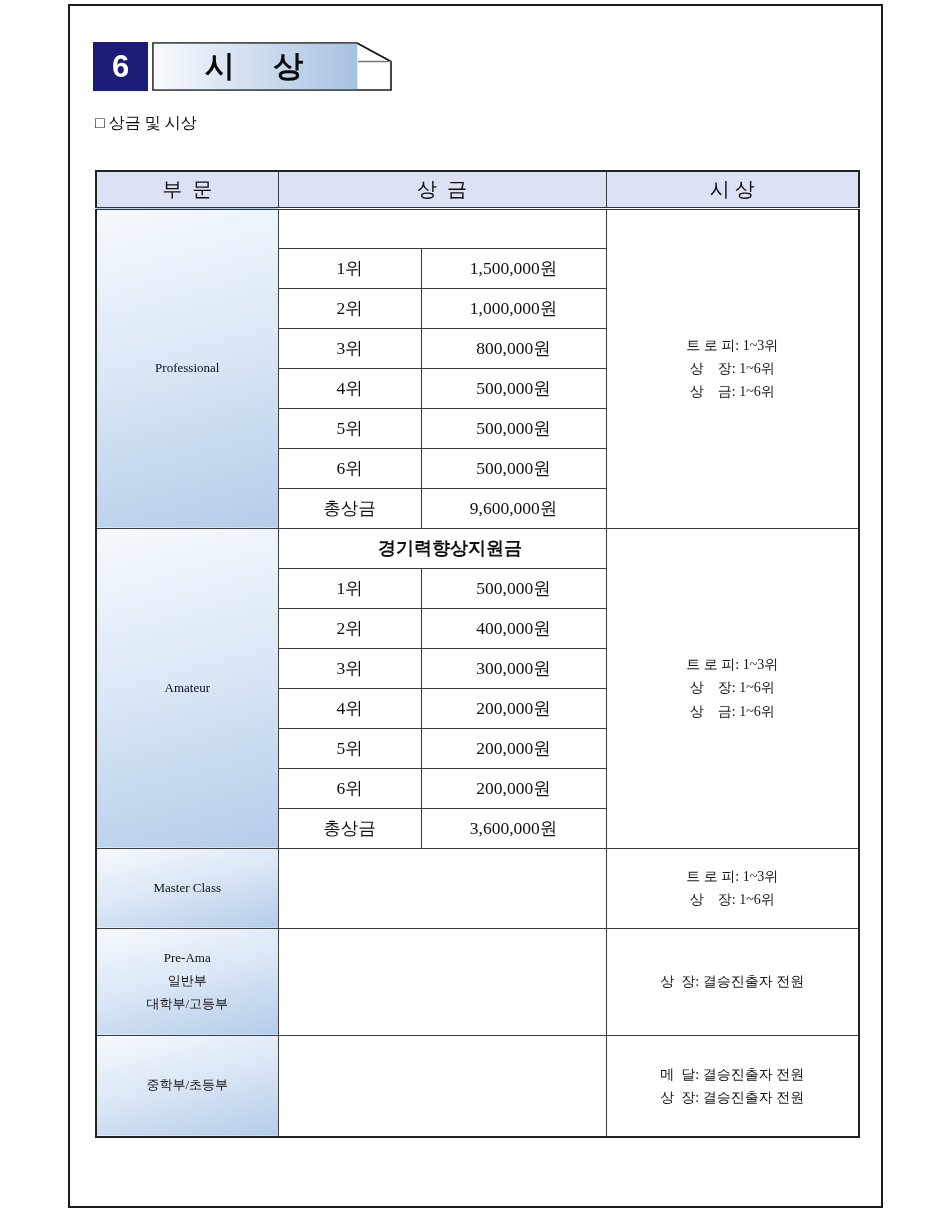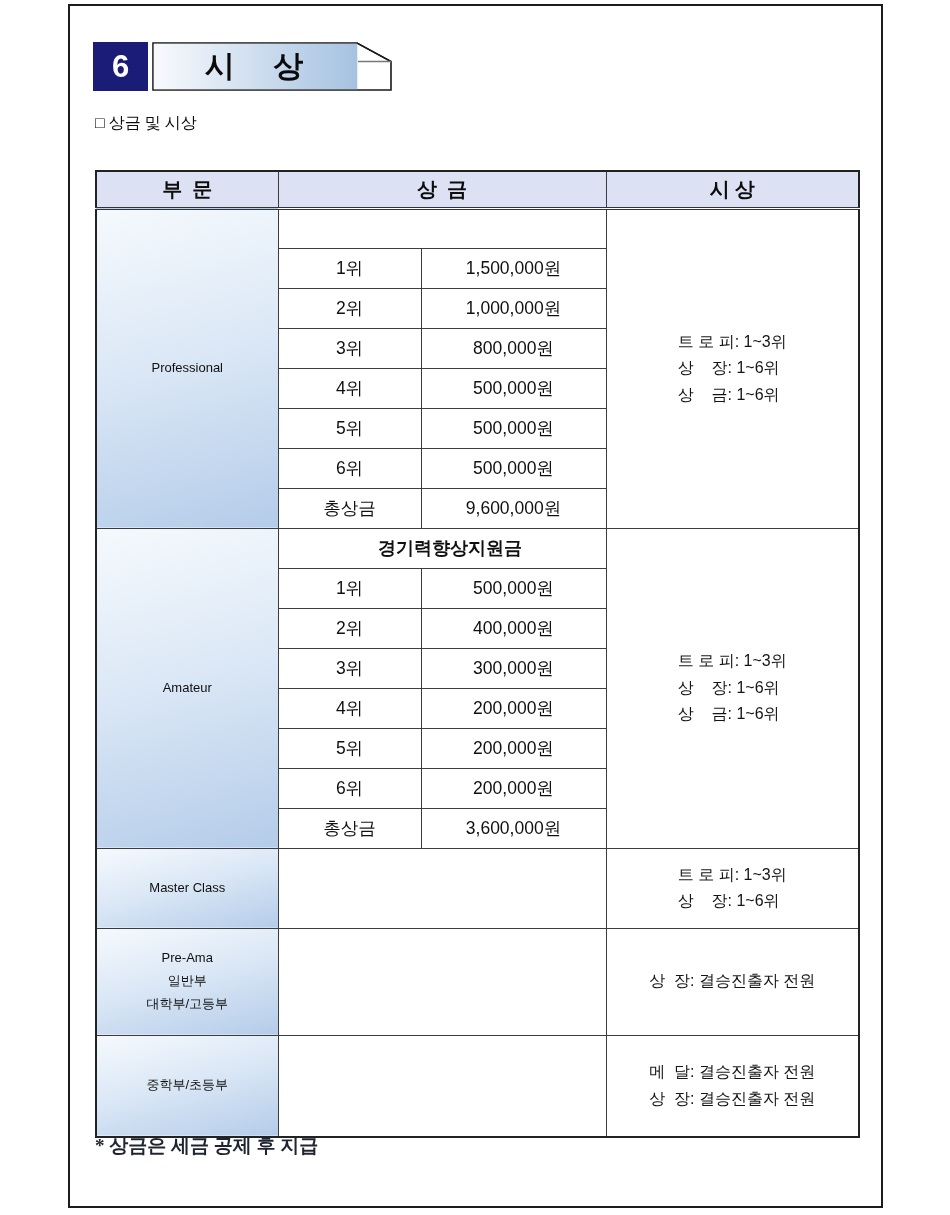--- a/index.html
+++ b/index.html
@@ -30,38 +30,38 @@
     position:absolute; left:95px; top:113px;
     font-family:"Liberation Serif","DejaVu Serif",serif;
     font-size:16px; color:#0d0d0d; white-space:pre;
   }
   
   table.prize {
     position:absolute; left:95px; top:170px; width:763px;
     border-collapse:collapse; table-layout:fixed;
     border:2px solid #222;
   }
-  table.prize th, table.prize td { border:1px solid #3c3c3c; }
+  table.prize th, table.prize td { border:1px solid #3c3c3c;font-family:Liberation Serif, serif; }
   table.prize th {
     height:37px; background:#dce2f4;
     border-bottom:3px double #333;
     font-family:"Liberation Serif","DejaVu Serif",serif;
-    font-weight:bold; font-size:20px; white-space:pre; color:#0d0d0d;
+    font-weight:normal; font-size:20px; white-space:pre; color:#0d0d0d;
   }
   td { text-align:center; font-size:17px; color:#101010; }
   td.division {
     background:linear-gradient(165deg,#f5f9fd 0%,#dce8f6 45%,#b4cce9 100%);
     font-size:13px; line-height:1.75; white-space:pre;
   }
   td.prize-top { font-weight:bold; font-size:18px;padding-left:16px; }
   td.rank, td.amount { font-size:17.5px; }
   td.award { }
   td.award .lines {
-    display:inline-block; text-align:left; white-space:pre;
-    font-size:16px; line-height:1.65; color:#141414;
+    display:inline-block; text-align:center; white-space:pre;
+    font-size:14px; line-height:1.65; color:#141414;
   }
   tr.h40 { height:40px; }
   tr.hMaster { height:80px;padding-left:48px; }
   tr.hPreama { height:107px; }
   tr.hYouth { height:102px; }
   .footnote {
     position:absolute; left:95px; top:1133px;
     font-family:"Liberation Serif","DejaVu Serif",serif;
     font-size:19px; font-weight:bold; color:#1f2430; white-space:pre;
   }
@@ -190,14 +190,13 @@
         </tr>
         <tr class="hYouth">
           <td class="division" rowspan="1"><div>중학부/초등부</div></td>
           <td colspan="2">&nbsp;</td>
           <td class="award" rowspan="1"><div class="lines">메  달: 결승진출자 전원
 상  장: 결승진출자 전원</div></td>
         </tr>
       </tbody>
   </table>
 
-  <div class="footnote">* 상금은 세금 공제 후 지급</div>
 </div>
 
 </body></html>

